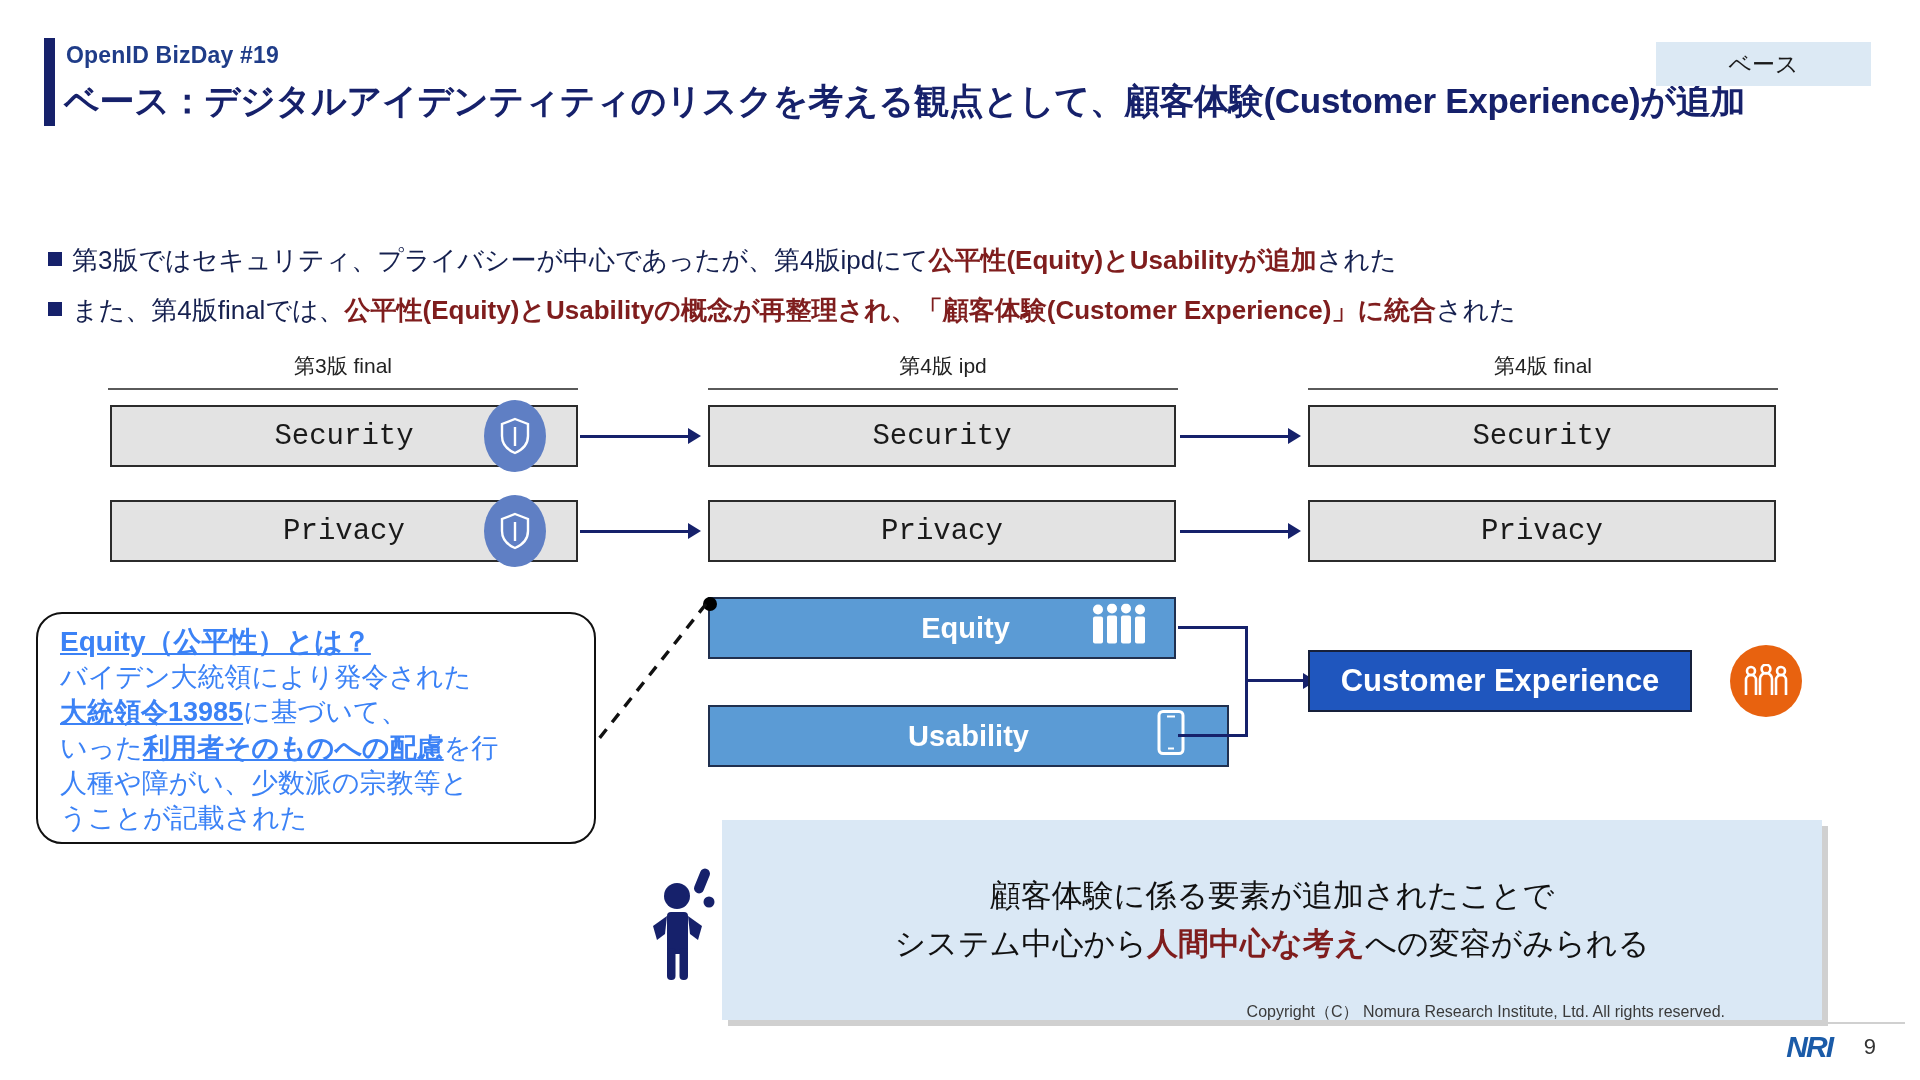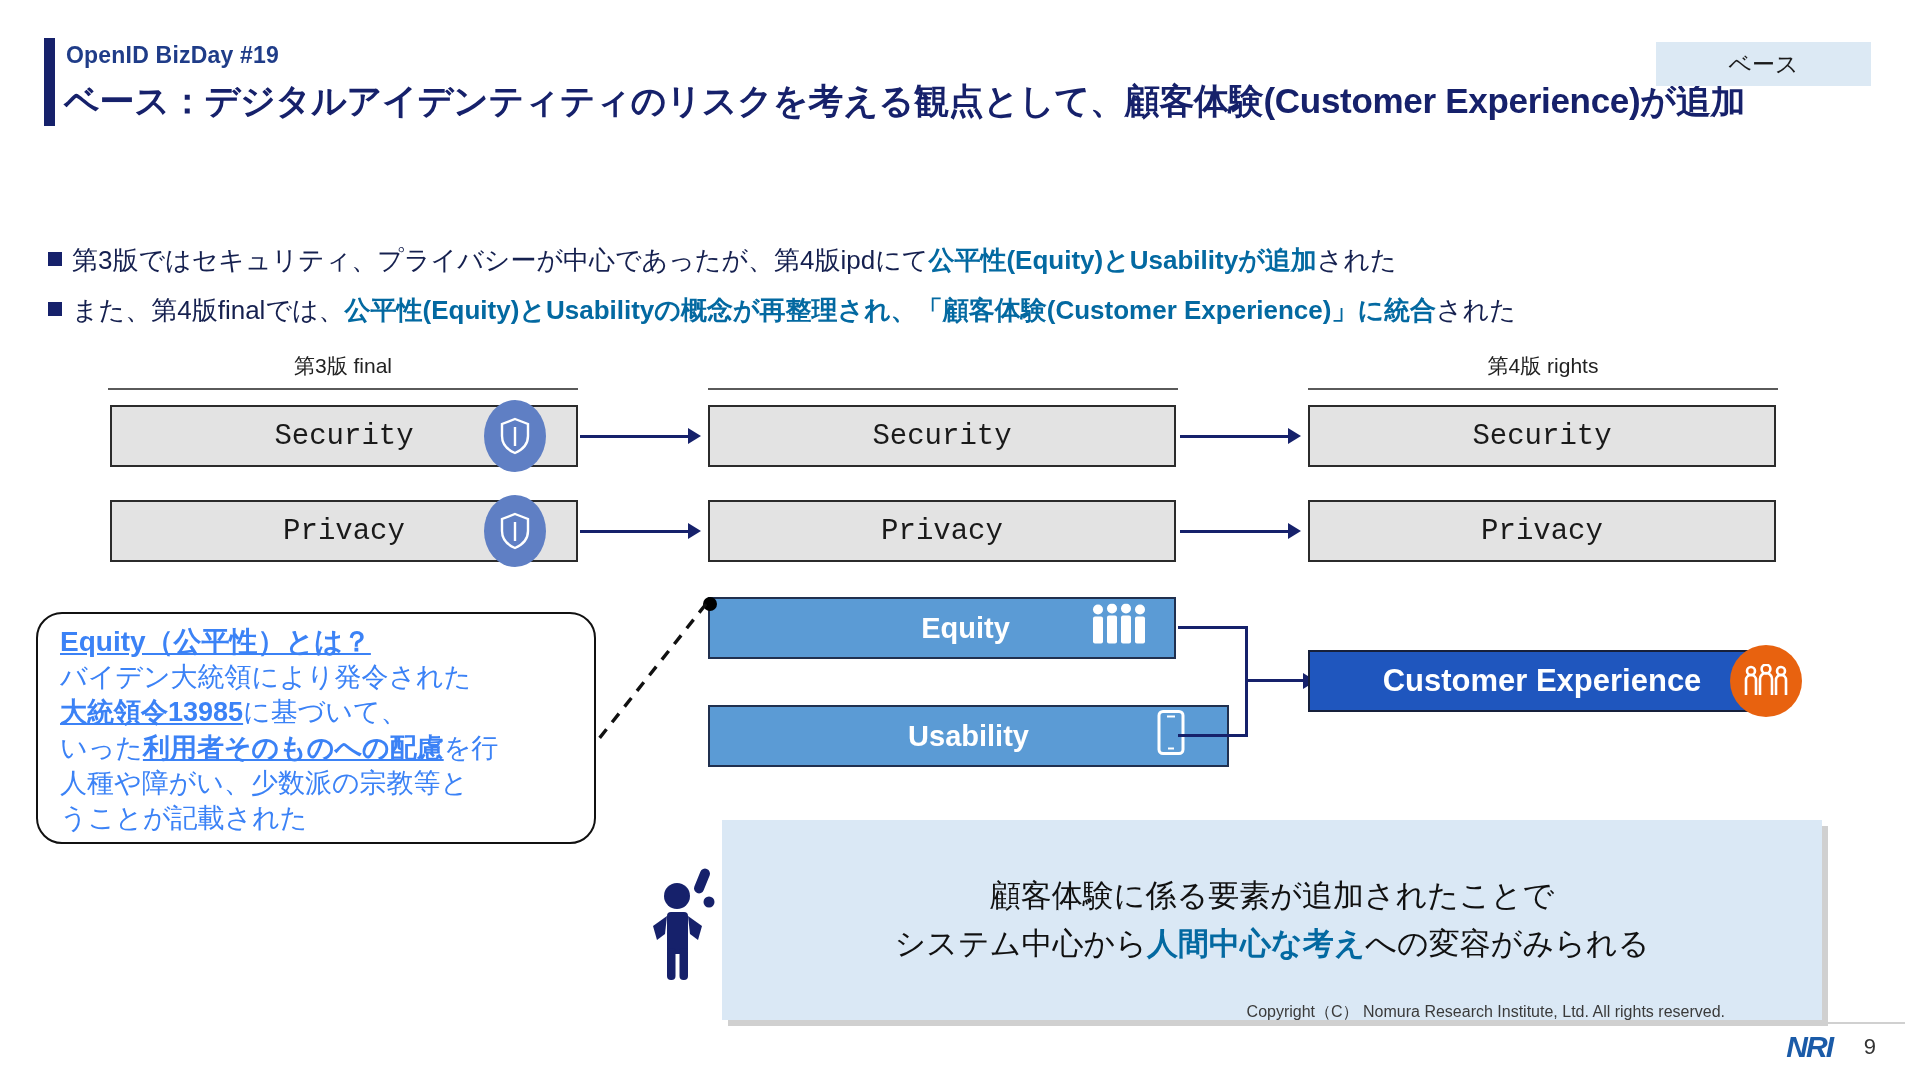--- a/index.html
+++ b/index.html
@@ -39,21 +39,21 @@
   .bullets{position:absolute;left:48px;top:240px;width:1800px;}
   .bullet{
     display:flex;align-items:flex-start;
     font-size:26px;color:#15204f;line-height:1.55;
     margin-bottom:10px;white-space:nowrap;
   }
   .bullet .sq{
     width:14px;height:14px;background:#16216b;
     margin-top:12px;margin-right:10px;flex:none;
   }
-  .em-blue{color:#0369a1;font-weight:bold;}
+  .em-blue{color:#7f1d1d;font-weight:bold;}
 
   
   .col-head{
     position:absolute;font-size:21px;color:#222;text-align:center;
     width:470px;
   }
   .col-rule{
     position:absolute;height:2px;background:#5a5a5a;width:470px;
   }
 
@@ -146,23 +146,24 @@
     </div>
     <div class="bullet">
       <span class="sq"></span>
       <span><span>また、第4版finalでは、</span><span class="em-blue">公平性(Equity)とUsabilityの概念が再整理され、「顧客体験(Customer Experience)」に統合</span><span>された</span></span>
     </div>
   </div>
 
   <div class="col-head" style="left:108px;top:352px;">第3版 final</div>
   <div class="col-rule" style="left:108px;top:388px;"></div>
 
+  <div class="col-head" style="left:708px;top:352px;">第4版 ipd</div>
   <div class="col-rule" style="left:708px;top:388px;"></div>
 
-  <div class="col-head" style="left:1308px;top:352px;">第4版 rights</div>
+  <div class="col-head" style="left:1308px;top:352px;">第4版 final</div>
   <div class="col-rule" style="left:1308px;top:388px;"></div>
 
   <div class="box box-grey" style="left:110px;top:405px;width:468px;height:62px;">
     <span>Security</span>
   </div>
   <div class="shield-badge" style="left:484px;top:400px;">
     <svg width="30" height="38" viewBox="0 0 30 38">
         <path d="M15 2 L28 7 V19 C28 28 22 33 15 36 C8 33 2 28 2 19 V7 Z" fill="none" stroke="#fff" stroke-width="2.4"></path>
         <line x1="15" y1="10" x2="15" y2="29" stroke="#fff" stroke-width="2.4"></line>
       </svg>
@@ -235,21 +236,21 @@
       </svg>
     </span>
   </div>
 
   <div class="conn" style="left:1178px;top:626px;width:70px;height:3px;"></div>
   <div class="conn" style="left:1178px;top:734px;width:70px;height:3px;"></div>
   <div class="conn" style="left:1245px;top:626px;width:3px;height:111px;"></div>
   <div class="conn" style="left:1245px;top:679px;width:62px;height:3px;"></div>
   <div class="arrow-head" style="left:1303px;top:673px;"></div>
 
-  <div class="box box-dblue" style="left:1308px;top:650px;width:468px;height:62px;">
+  <div class="box box-dblue" style="left:1308px;top:650px;width:384px;height:62px;">
     <span>Customer Experience</span>
   </div>
   <div style="position:absolute;left:1730px;top:645px;width:72px;height:72px;border-radius:50%;background:#e8620f;display:flex;align-items:center;justify-content:center;">
     <svg width="46" height="34" viewBox="0 0 46 34">
       <g fill="none" stroke="#fff" stroke-width="2.6">
         <circle cx="8" cy="7" r="4"></circle>
           <path d="M3 31 V16 a5 5 0 0 1 10 0 V31"></path>
         <circle cx="23" cy="5" r="4.4"></circle>
           <path d="M17 31 V15 a6 6 0 0 1 12 0 V31"></path>
         <circle cx="38" cy="7" r="4"></circle>

